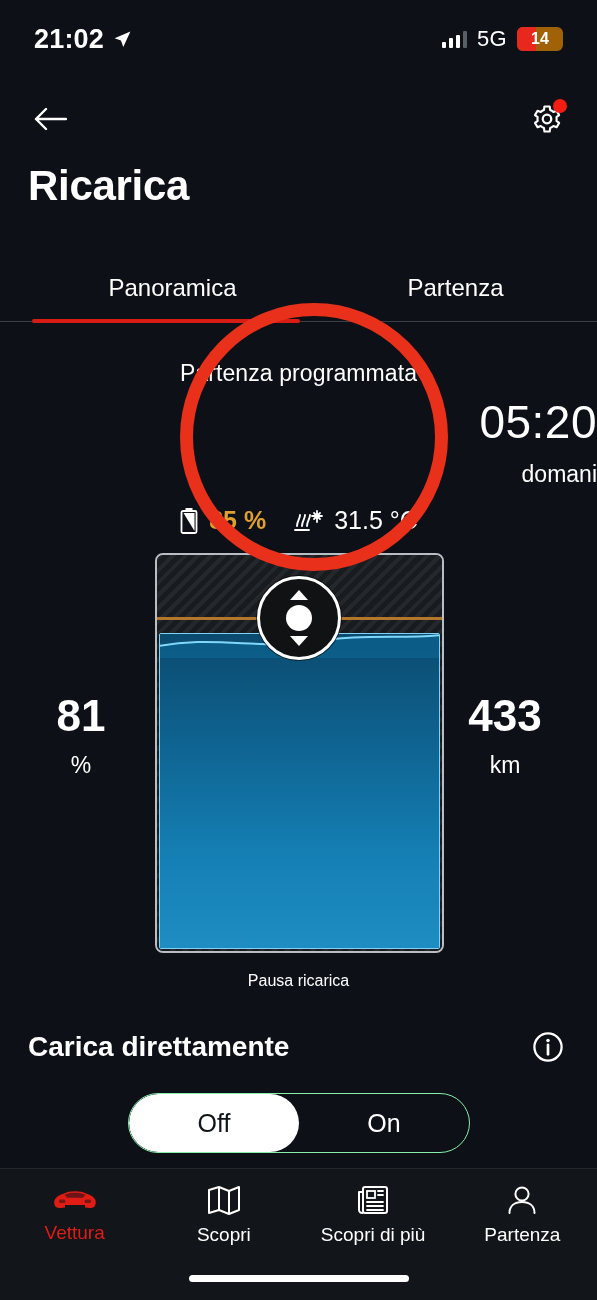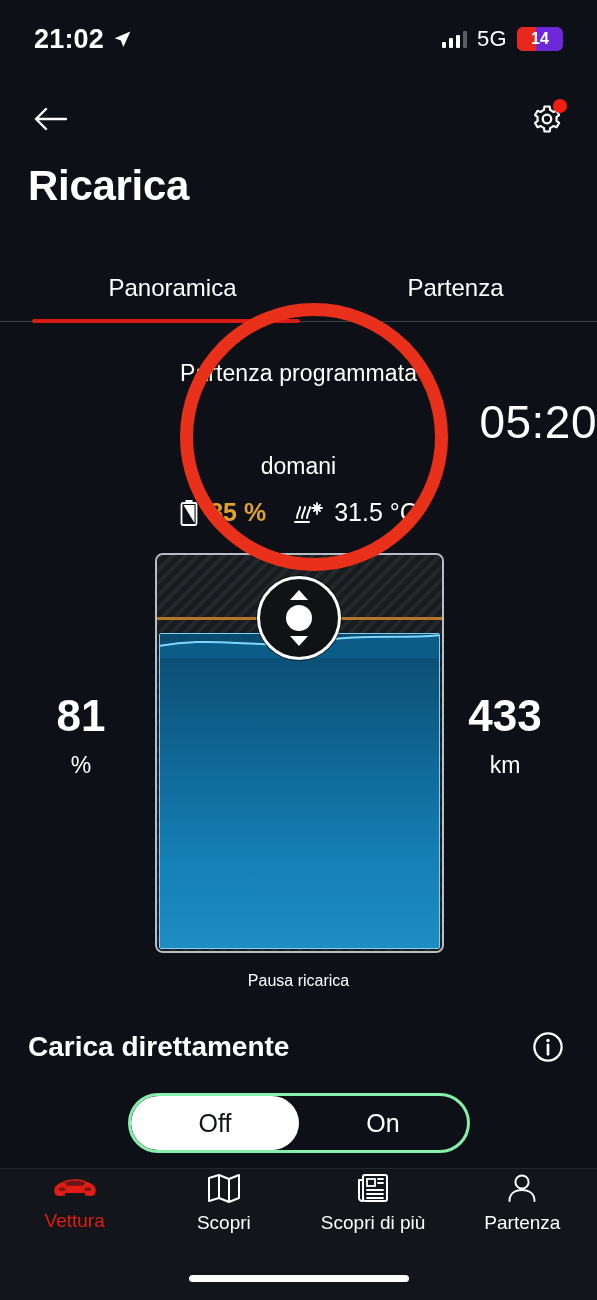--- a/index.html
+++ b/index.html
@@ -26,21 +26,21 @@
   .sb-right { display:flex; align-items:center; gap:10px; }
   .signal { display:flex; align-items:flex-end; gap:2.5px; height:17px; }
   .signal i { display:block; width:4.5px; background:#fff; border-radius:1px; }
   .signal i:nth-child(1){ height:6px; }
   .signal i:nth-child(2){ height:9.5px; }
   .signal i:nth-child(3){ height:13px; }
   .signal i:nth-child(4){ height:17px; background:#5a5f66; }
   .net { font-size:22px; font-weight:500; letter-spacing:0.3px; }
   .battery {
     position:relative; width:46px; height:24px; border-radius:6px;
-    background:#6d28d9; display:flex; align-items:center; overflow:hidden;
+    background:#a16207; display:flex; align-items:center; overflow:hidden;
   }
   .battery .fill { position:absolute; left:0; top:0; bottom:0; width:42%; background:#e8281c; }
   .battery .lvl {
     position:relative; width:100%; text-align:center;
     font-size:16px; font-weight:700; color:#fff; line-height:24px;
   }
 
   
   .navrow {
     position:absolute; top:90px; left:0; right:0; height:58px;
@@ -73,21 +73,21 @@
   .tabline { position:absolute; top:321px; left:0; right:0; height:1px; background:#3a3f45; }
   .tab-active-bar {
     position:absolute; top:319px; left:32px; width:268px; height:4px;
     background:#d81c14; border-radius:2px;
   }
 
   
   .sched { position:absolute; top:360px; left:0; right:0; text-align:center; }
   .sched-label { font-size:23px; color:#ffffff; letter-spacing:0.1px; }
   .sched-time { font-size:46px; font-weight:400; margin-top:8px; letter-spacing:0.5px;text-align:right; }
-  .sched-day { font-size:23px; margin-top:4px; }
+  .sched-day { font-size:23px; margin-top:12px;text-align:right; }
   .sched-meta {
     margin-top:18px; display:flex; align-items:center; justify-content:center; gap:26px;
   }
   .meta-item { display:flex; align-items:center; gap:10px; }
   .meta-val { font-size:25px; }
   .meta-val.amber { color:#e0a030;font-weight:bold; }
 
   
   .batt-card {
     position:absolute; left:155px; top:553px; width:289px; height:400px;
@@ -145,34 +145,34 @@
   .direct-row {
     position:absolute; top:1026px; left:28px; right:28px;
     display:flex; align-items:center; justify-content:space-between;
   }
   .direct-label { font-size:28px; font-weight:700; }
   .info-btn { width:42px; height:42px; display:flex; align-items:center; justify-content:center; cursor:pointer; }
 
   
   .segmented {
     position:absolute; top:1093px; left:128px; width:342px; height:60px;
-    border:3px solid #86efac; border-radius:30px; display:flex;
+    border:1px solid #86efac; border-radius:30px; display:flex;
     background:#0d1117; overflow:hidden;
   }
   .seg {
     flex:1; display:flex; align-items:center; justify-content:center;
     font-size:25px; cursor:pointer; border-radius:30px; color:#ffffff;
   }
   .seg.active { background:#ffffff; color:#111418; font-weight:400; }
 
   
   .bottomnav {
     position:absolute; left:0; right:0; bottom:0; height:132px;
     background:#121519; border-top:1px solid #23272c;
-    display:flex; align-items:flex-start; padding-top:4px;
+    display:flex; align-items:flex-start; padding-top:16px;
   }
   .bn-item {
     flex:1; display:flex; flex-direction:column; align-items:center; gap:9px;
     cursor:pointer; color:#ffffff;
   }
   .bn-item.active { color:#e01c14; }
   .bn-label { font-size:19px; }
   .home-indicator {
     position:absolute; bottom:18px; left:50%; transform:translateX(-50%);
     width:220px; height:7px; border-radius:4px; background:#ffffff;

